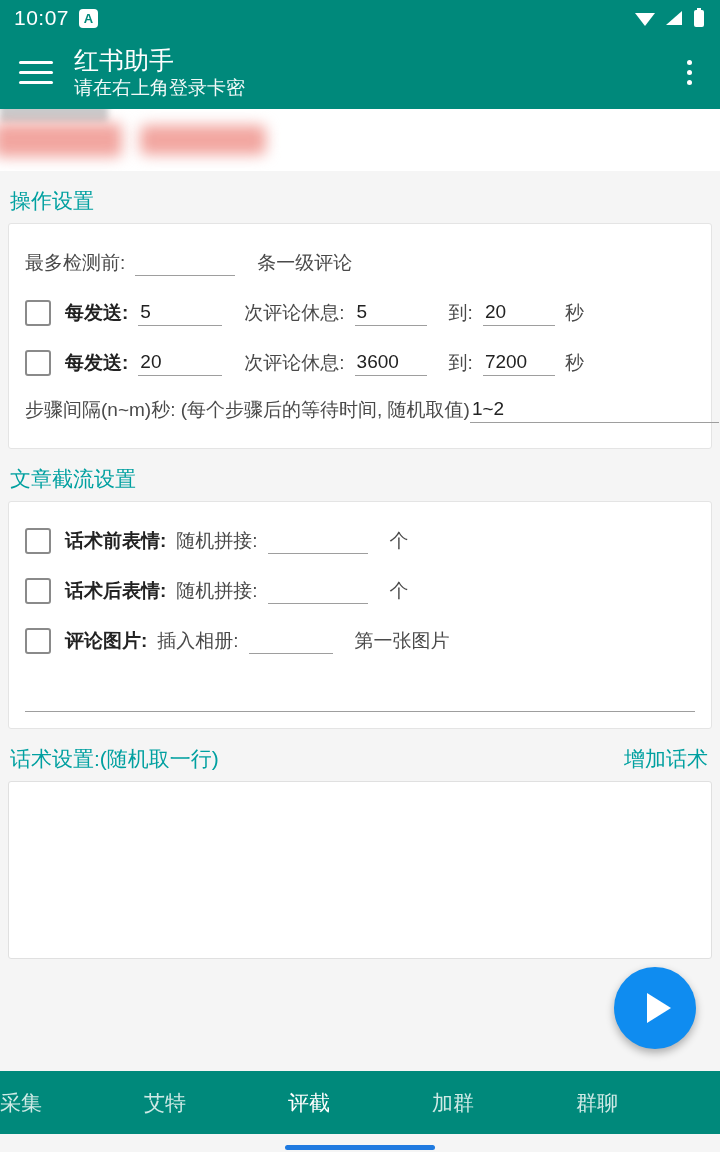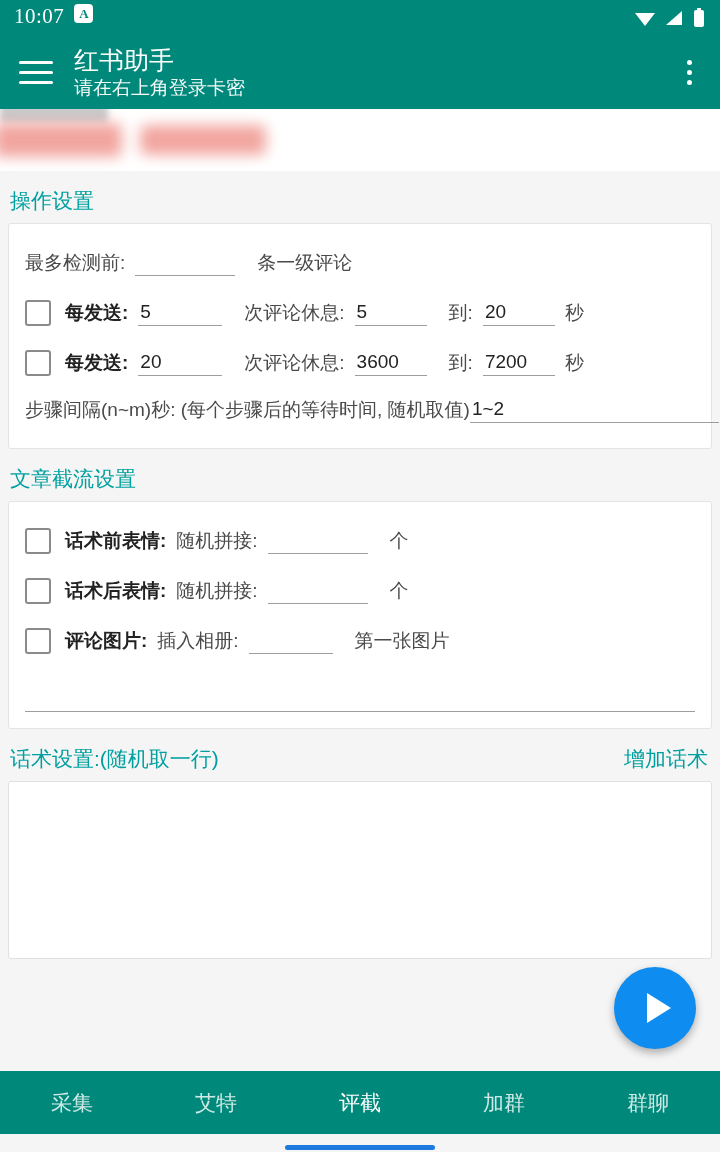--- a/index.html
+++ b/index.html
@@ -18,24 +18,24 @@
     display: flex;
     flex-direction: column;
   }
 
   
   .statusbar {
     height: 36px;
     background: #00897b;
     color: #ffffff;
     display: flex;
+    align-items: center;
     padding: 4px 14px;
     font-size: 20px;
     flex: 0 0 auto;
-    font-family: Liberation Serif, serif;
   }
   .statusbar .clock { font-size: 21px; letter-spacing: .5px; }
   .statusbar .badge-a {
     margin-left: 10px;
     width: 19px; height: 19px;
     background: #ffffff;
     color: #00897b;
     border-radius: 4px;
     font-size: 13px;
     line-height: 19px;
@@ -192,21 +192,20 @@
   
   .bottomnav {
     flex: 0 0 auto;
     height: 63px;
     background: #00897b;
     display: flex;
     align-items: center;
   }
   .navitem {
     flex: 1;
-    text-align: center;
     color: #cfeae6;
     font-size: 21px;
     cursor: pointer;
   }
   .navitem.active { color: #ffffff; font-weight: normal; }
 
   .navbar-sys {
     flex: 0 0 auto;
     height: 18px;
     background: #f5f5f5;

